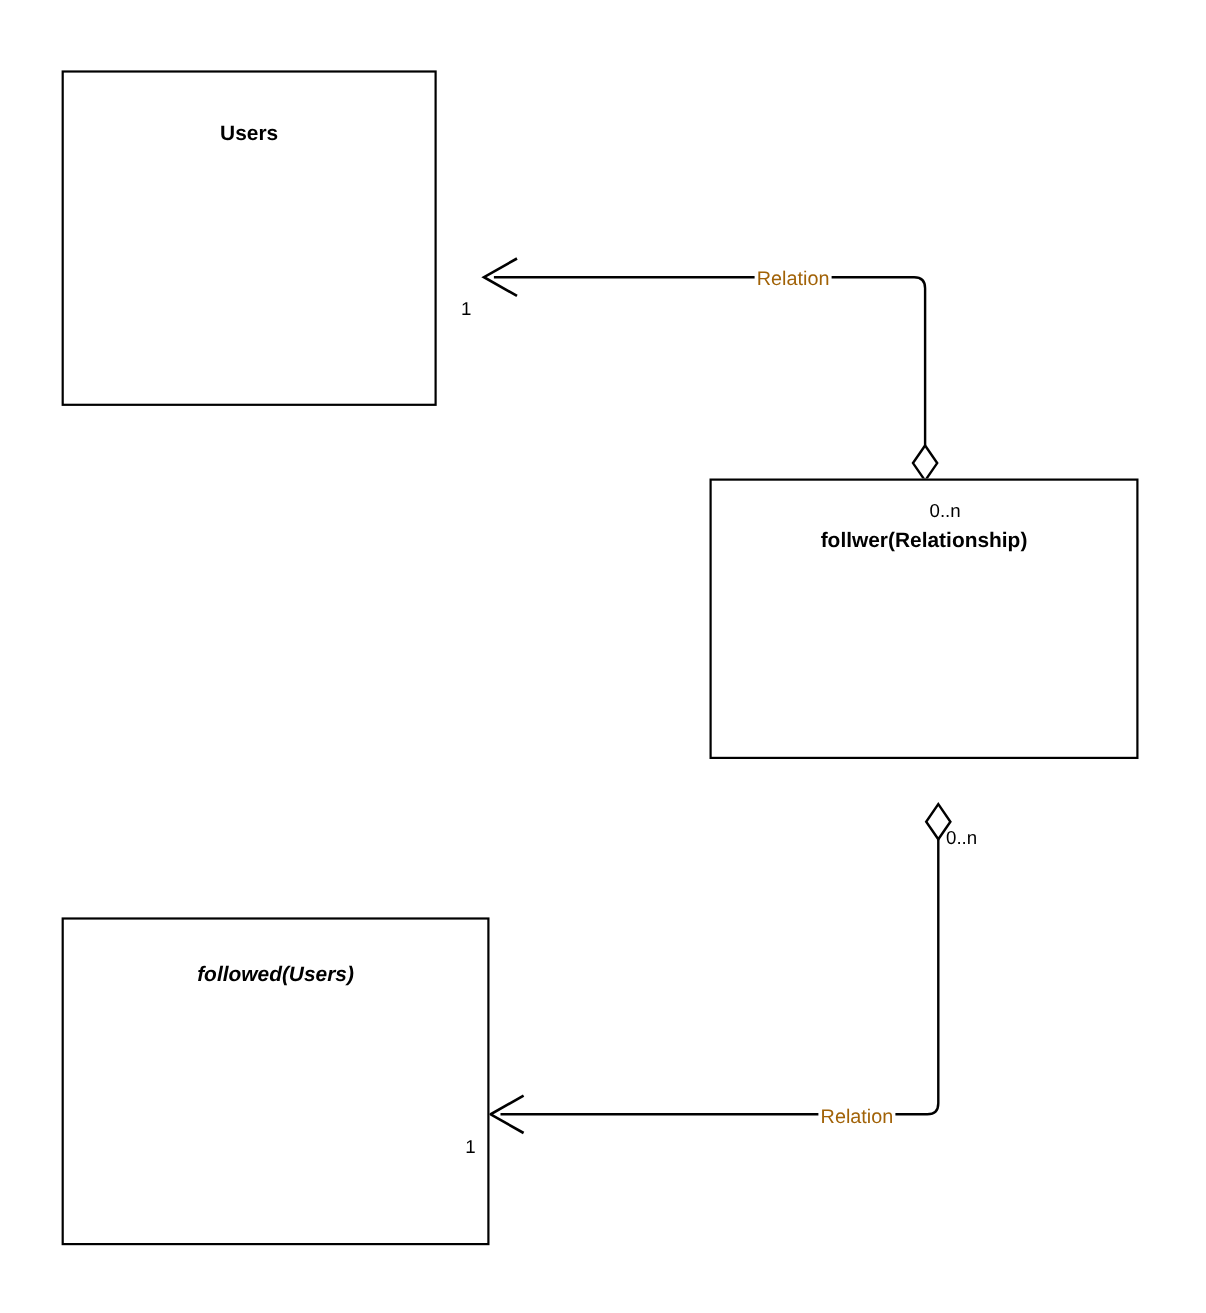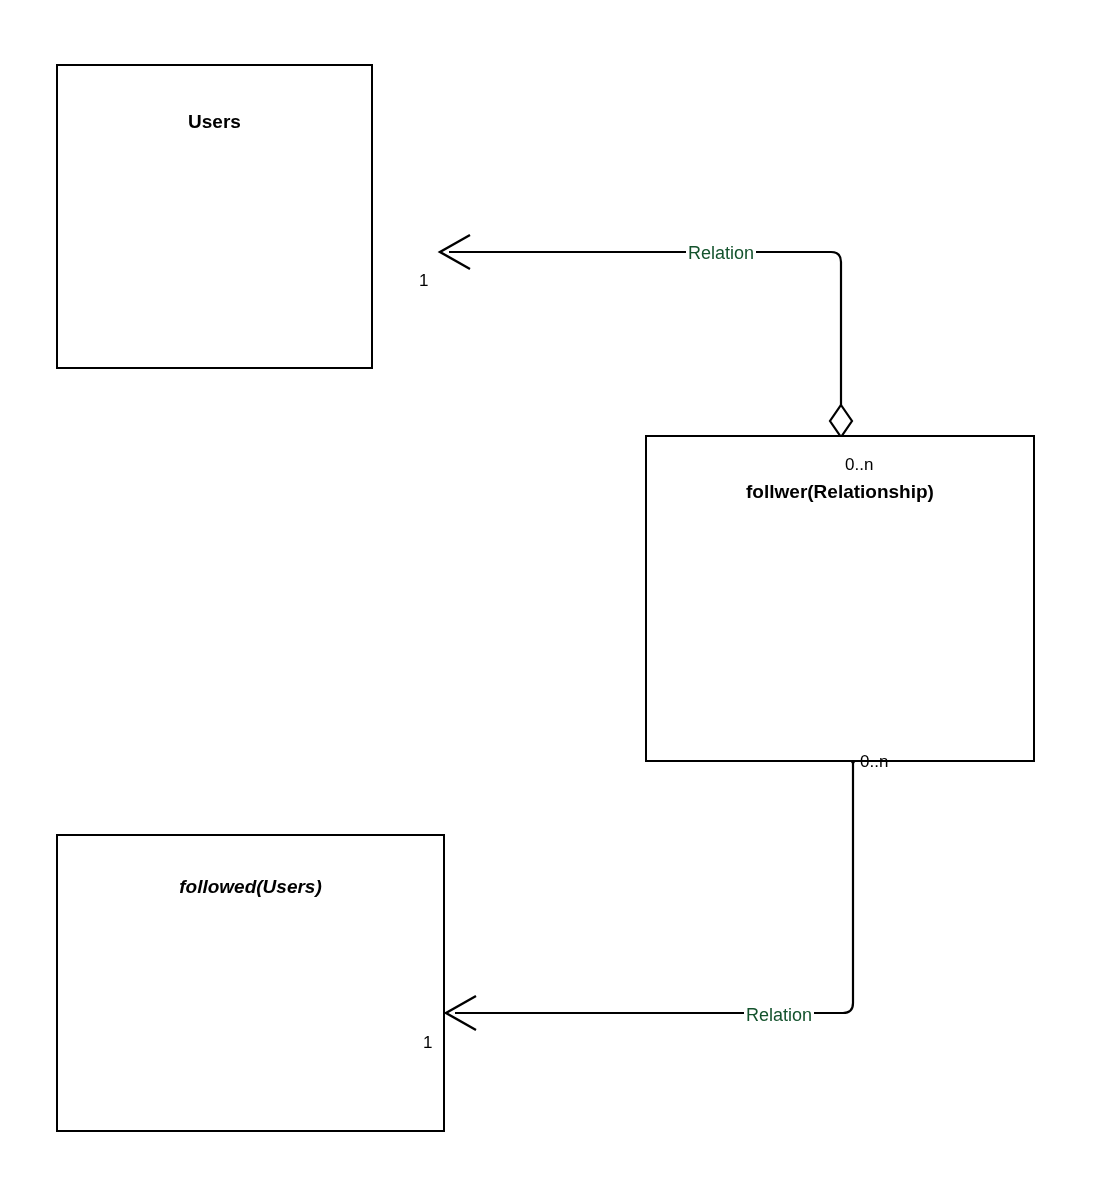--- a/index.html
+++ b/index.html
@@ -31,31 +31,31 @@
   .entity-title {
     position: absolute;
     left: 0;
     width: 100%;
     text-align: center;
     font-weight: bold;
     font-size: 19px;
     color: #000000;
     line-height: 1;
   }
-  #box-users        { left: 56px;  top: 64px;  width: 317px; height: 305px; }
+  #box-users        { left: 56px;  top: 64px;  width: 341px; height: 305px; }
   #box-users .entity-title        { top: 46px; }
-  #box-follower     { left: 645px; top: 435px; width: 390px; height: 327px; text-decoration: underline; }
+  #box-follower     { left: 645px; top: 435px; width: 390px; height: 255px; text-decoration: underline; }
   #box-follower .entity-title     { top: 45px; }
   #box-followed     { left: 56px;  top: 834px; width: 389px; height: 298px; font-style: italic; }
   #box-followed .entity-title     { top: 41px; }
 
   .edge-label {
     position: absolute;
     font-size: 18px;
-    color: #14532d;
+    color: #a16207;
     line-height: 1;
     background: #ffffff;
     white-space: nowrap;
     padding: 0 2px;
   }
   .mult-label {
     position: absolute;
     font-size: 17px;
     color: #000000;
     line-height: 1;

